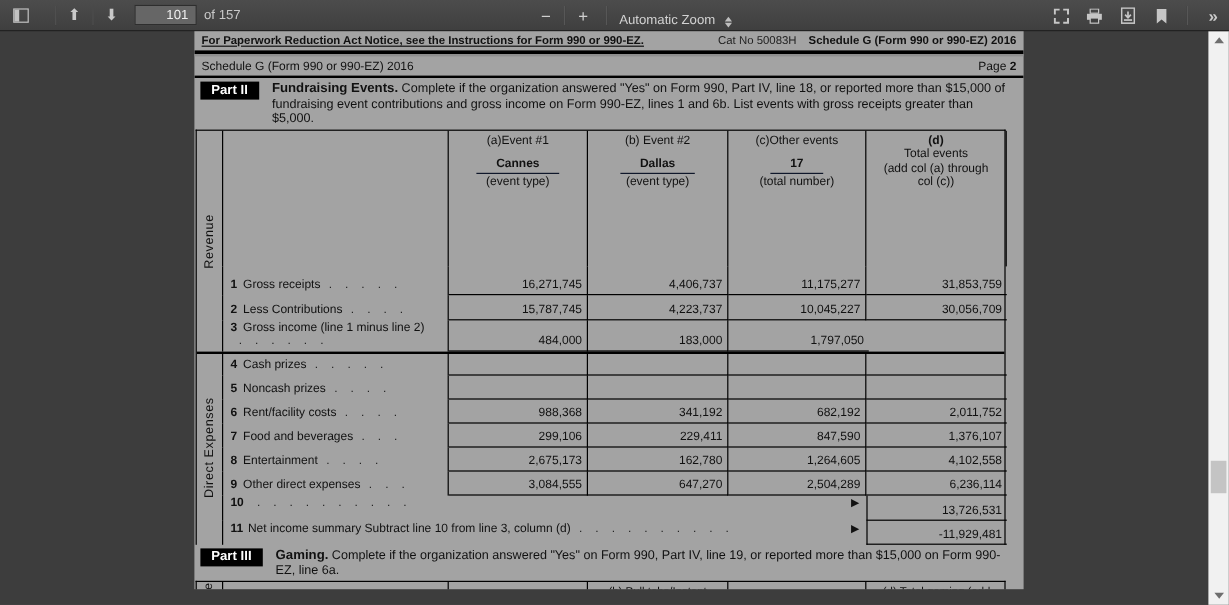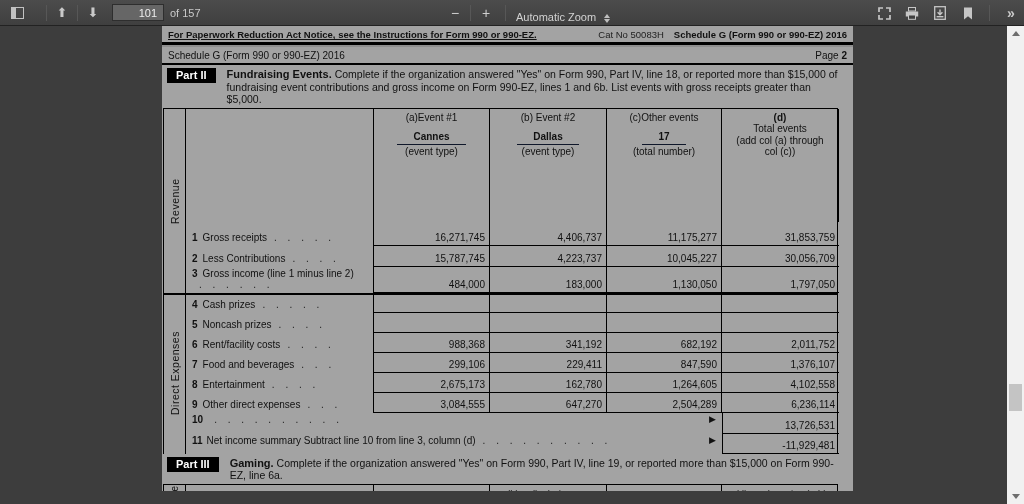--- a/index.html
+++ b/index.html
@@ -252,21 +252,20 @@
     </div>
     <div class="trow" style="height:26px">
       <div class="band"></div>
       <div class="lbl">
           <b>3</b>
           <span>Gross income (line 1 minus line 2)</span>
           <span class="dots">. . . . . .</span>
         </div>
       <div class="amt ca">484,000</div>
       <div class="amt cb">183,000</div>
-      <div class="amt cc">1,130,050</div>
       <div class="amt cd">1,797,050</div>
     </div>
     <div class="trow sec-break" style="height:20px">
       <div class="band"></div>
       <div class="lbl">
           <b>4</b>
           <span>Cash prizes</span>
           <span class="dots">. . . . .</span>
         </div>
       <div class="amt ca"></div>

